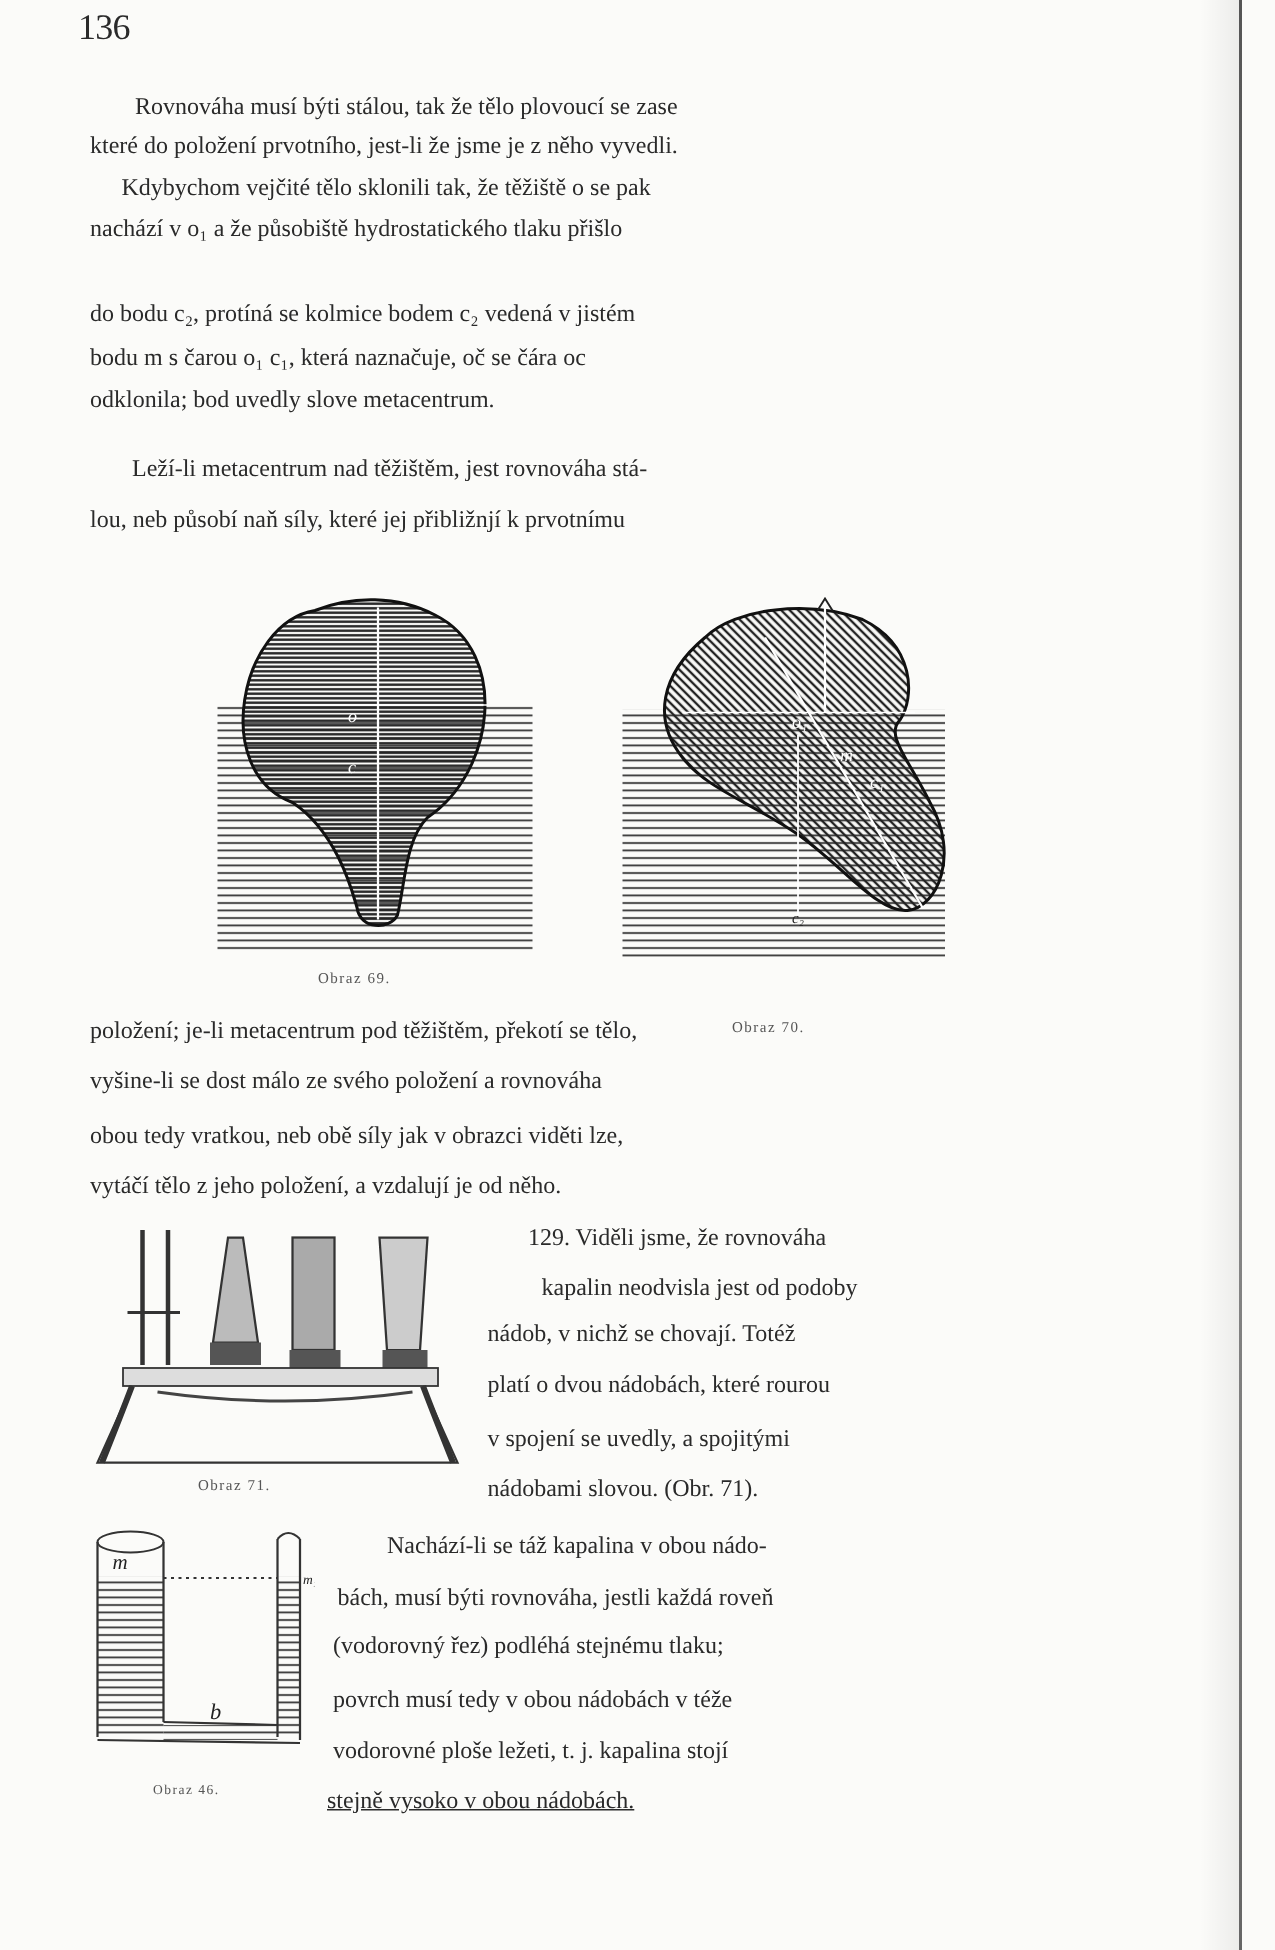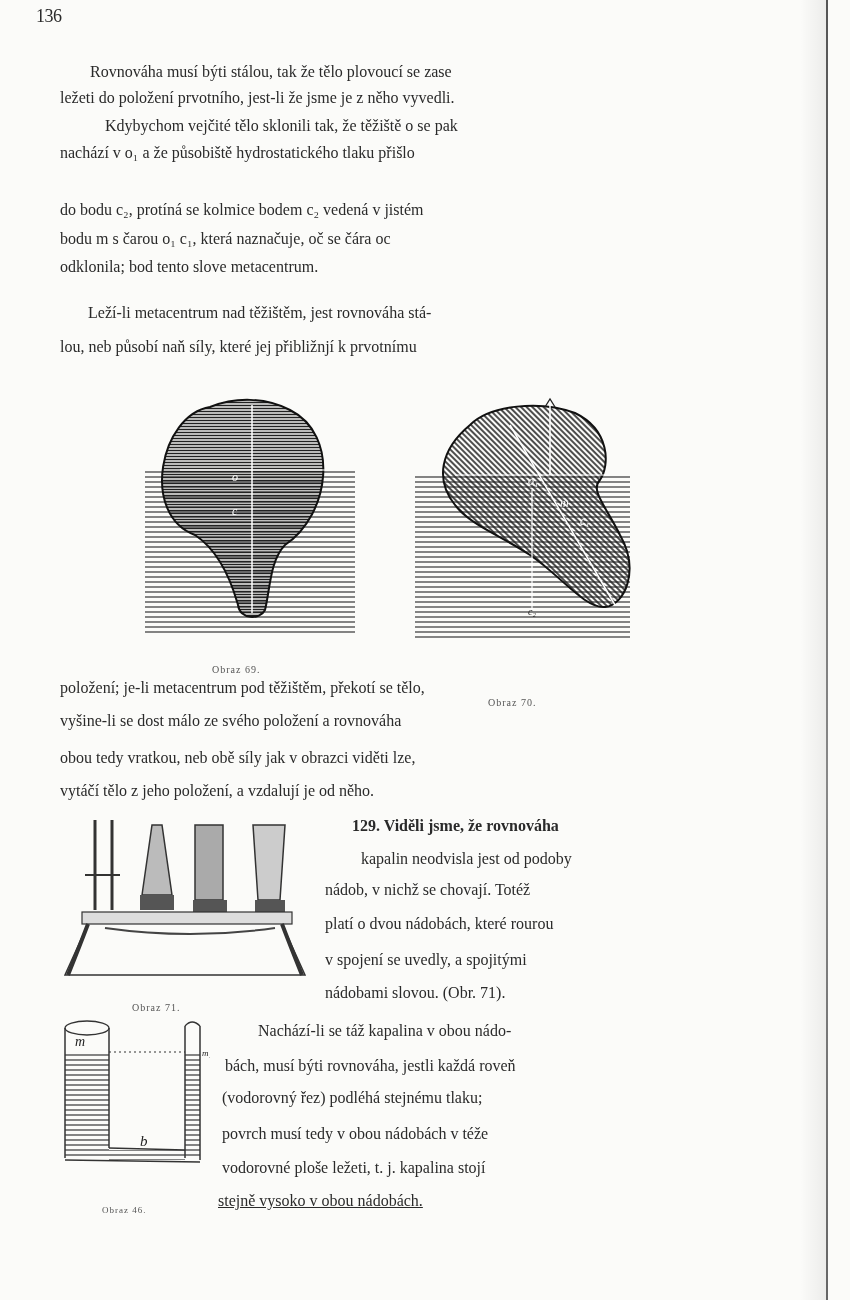--- a/index.html
+++ b/index.html
@@ -11,45 +11,45 @@
   }
   .page-edge {
     position:absolute; left:826px; top:0; width:2px; height:1300px;
     background:linear-gradient(#555,#777 40%,#888 60%,#666);
   }
   .page-edge-shadow {
     position:absolute; left:800px; top:0; width:26px; height:1300px;
     background:linear-gradient(90deg,rgba(0,0,0,0),rgba(0,0,0,0.06));
   }
   .page-number {
-    position:absolute; left:36px; top:6px; font-size:18px; letter-spacing:-0.5px;
+    position:absolute; left:52px; top:6px; font-size:24px; letter-spacing:-0.5px;
   }
   .line {
     position:absolute; font-size:16px; white-space:nowrap; line-height:1;
     transform-origin:left top;
   }
   .fig { position:absolute; }
-  .caption { position:absolute; font-size:10px; letter-spacing:1px; color:#555; white-space:nowrap;margin-top:17px; }
+  .caption { position:absolute; font-size:10px; letter-spacing:1px; color:#555; white-space:nowrap; }
 </style>
 </head>
 <body>
 
 <div class="page-edge-shadow"></div>
 <div class="page-edge"></div>
 
 <div class="page-number">136</div>
 
 <div class="line" style="left:90px;top:64px;">Rovnováha musí býti stálou, tak že tělo plovoucí se zase</div>
-<div class="line" style="left:60px;top:90px;">ležeti do položení prvotního, jest-li že jsme je z něho vyvedli.</div>
+<div class="line" style="left:60px;top:90px;">které do položení prvotního, jest-li že jsme je z něho vyvedli.</div>
 
-<div class="line" style="left:105px;top:118px;text-align:right;">Kdybychom vejčité tělo sklonili tak, že těžiště o se pak</div>
+<div class="line" style="left:81px;top:118px;text-align:right;">Kdybychom vejčité tělo sklonili tak, že těžiště o se pak</div>
 <div class="line" style="left:60px;top:145px;">nachází v o₁ a že působiště hydrostatického tlaku přišlo</div>
 <div class="line" style="left:60px;top:202px;">do bodu c₂, protíná se kolmice bodem c₂ vedená v jistém</div>
 <div class="line" style="left:60px;top:231px;">bodu m s čarou o₁ c₁, která naznačuje, oč se čára oc</div>
-<div class="line" style="left:60px;top:259px;">odklonila; bod tento slove metacentrum.</div>
+<div class="line" style="left:60px;top:259px;">odklonila; bod uvedly slove metacentrum.</div>
 
 <div class="line" style="left:88px;top:305px;">Leží-li metacentrum nad těžištěm, jest rovnováha stá-</div>
 <div class="line" style="left:60px;top:339px;">lou, neb působí naň síly, které jej přibližnjí k prvotnímu</div>
 
 <svg class="fig" style="left:140px;top:395px;" width="230" height="250" viewBox="0 0 230 250">
   <defs>
     <pattern id="water" width="6" height="5" patternUnits="userSpaceOnUse">
       <line x1="0" y1="2" x2="6" y2="2" stroke="#333" stroke-width="1.2"></line>
     </pattern>
     <pattern id="body" width="6" height="3" patternUnits="userSpaceOnUse">
@@ -99,21 +99,21 @@
   <polygon points="193,10 225,10 220,85 198,85" fill="#ccc" stroke="#333" stroke-width="1.5"></polygon>
   <rect x="195" y="85" width="30" height="12" fill="#555"></rect>
   <rect x="22" y="97" width="210" height="12" fill="#ddd" stroke="#333" stroke-width="1.2"></rect>
   <path d="M28 109 L5 160 L245 160 L222 109" fill="none" stroke="#333" stroke-width="1.5"></path>
   <path d="M28 109 Q20 130 8 160" fill="none" stroke="#333" stroke-width="4"></path>
   <path d="M222 109 Q230 130 242 160" fill="none" stroke="#333" stroke-width="4"></path>
   <path d="M45 113 Q130 125 215 113" fill="none" stroke="#444" stroke-width="2"></path>
 </svg>
 <div class="caption" style="left:132px;top:985px;">Obraz 71.</div>
 
-<div class="line" style="left:352px;top:818px;font-weight:bold;">129. Viděli jsme, že rovnováha</div>
+<div class="line" style="left:352px;top:818px;">129. Viděli jsme, že rovnováha</div>
 <div class="line" style="left:325px;top:851px;margin-left:36px;">kapalin neodvisla jest od podoby</div>
 <div class="line" style="left:325px;top:882px;">nádob, v nichž se chovají. Totéž</div>
 <div class="line" style="left:325px;top:916px;">platí o dvou nádobách, které rourou</div>
 <div class="line" style="left:325px;top:952px;">v spojení se uvedly, a spojitými</div>
 <div class="line" style="left:325px;top:985px;">nádobami slovou. (Obr. 71).</div>
 
 <svg class="fig" style="left:60px;top:1018px;" width="150" height="150" viewBox="0 0 150 150">
   <ellipse cx="27" cy="10" rx="22" ry="7" fill="none" stroke="#333" stroke-width="1.3"></ellipse>
   <line x1="5" y1="10" x2="5" y2="140" stroke="#333" stroke-width="1.5"></line>
   <line x1="49" y1="10" x2="49" y2="130" stroke="#333" stroke-width="1.5"></line>

